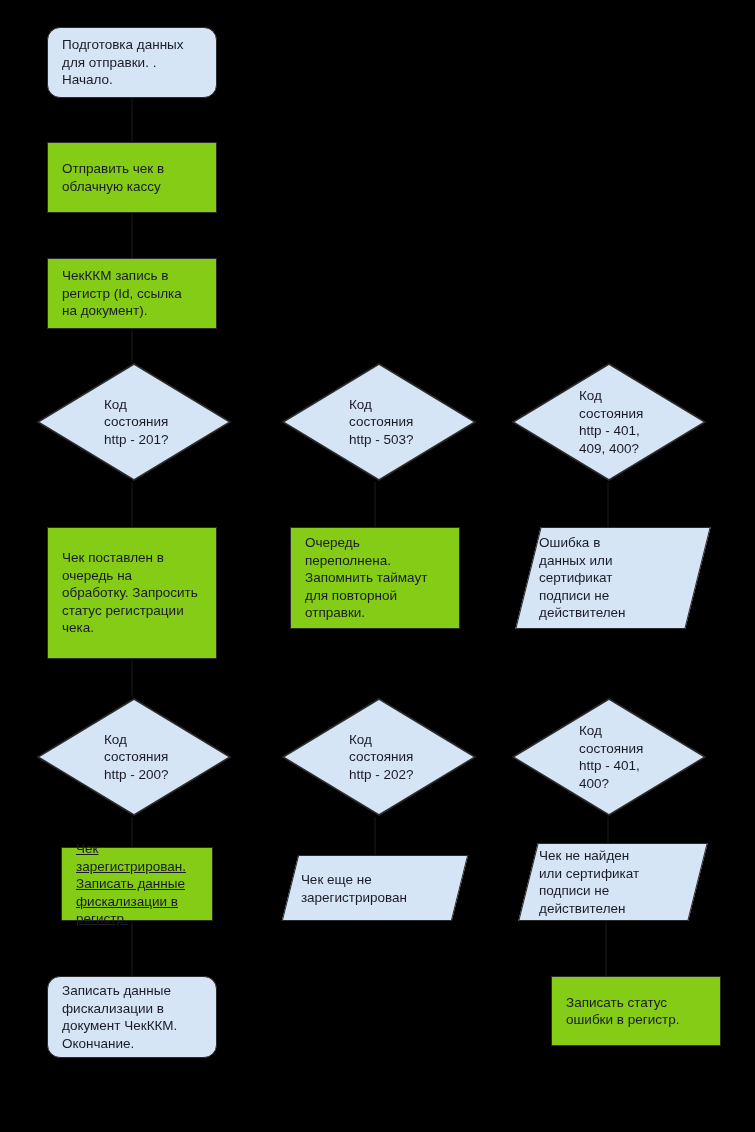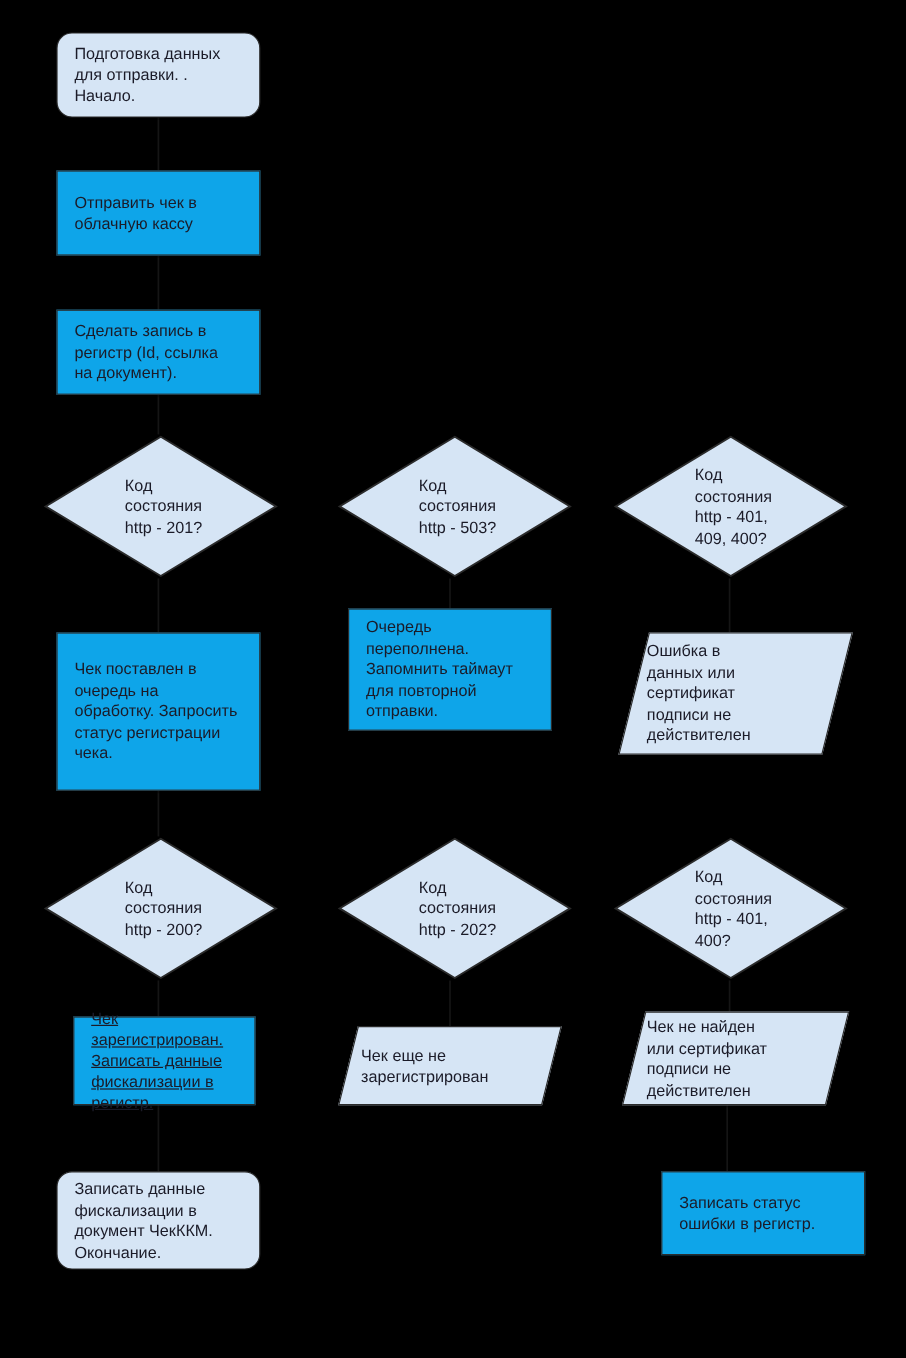--- a/index.html
+++ b/index.html
@@ -35,21 +35,21 @@
   
   .shape-rounded {
     background: #d6e5f5;
     border: 1px solid #2b2b2b;
     border-radius: 13px;
     box-shadow: 2px 2px 0 rgba(0,0,0,0.30);
     padding: 0 14px;
   }
   
   .shape-rect {
-    background: #0ea5e9;
+    background: #84cc16;
     border: 1px solid #2b2b2b;
     box-shadow: 2px 2px 0 rgba(0,0,0,0.30);
     padding: 0 14px;
   }
   
   .shape-para {
     background: #d6e5f5;
     border: 1px solid #2b2b2b;
     box-shadow: 2px 2px 0 rgba(0,0,0,0.30);
     transform: skewX(-14deg);
@@ -118,21 +118,21 @@
 для отправки. .
 Начало.</span>
   </div>
 
   <div class="node shape-rect" style="left:47px; top:142px; width:170px; height:71px;">
     <span class="node-text">Отправить чек в
 облачную кассу</span>
   </div>
 
   <div class="node shape-rect" style="left:47px; top:258px; width:170px; height:71px;">
-    <span class="node-text">Сделать запись в
+    <span class="node-text">ЧекККМ запись в
 регистр (Id, ссылка
 на документ).</span>
   </div>
 
   <div class="node shape-diamond" style="left:36px; top:362px; width:196px; height:120px;">
     <svg class="diamond-bg" viewBox="0 0 196 120" preserveAspectRatio="none">
       <polygon points="98,2 194,60 98,118 2,60" fill="#d6e5f5" stroke="#2b2b2b" stroke-width="1.6"></polygon>
     </svg>
     <span class="diamond-label">Код
 состояния
@@ -172,21 +172,21 @@
 
   <div class="node shape-diamond" style="left:281px; top:362px; width:196px; height:120px;">
     <svg class="diamond-bg" viewBox="0 0 196 120" preserveAspectRatio="none">
       <polygon points="98,2 194,60 98,118 2,60" fill="#d6e5f5" stroke="#2b2b2b" stroke-width="1.6"></polygon>
     </svg>
     <span class="diamond-label">Код
 состояния
 http - 503?</span>
   </div>
 
-  <div class="node shape-rect" style="left:290px; top:507px; width:170px; height:102px;">
+  <div class="node shape-rect" style="left:290px; top:527px; width:170px; height:102px;">
     <span class="node-text">Очередь
 переполнена.
 Запомнить таймаут
 для повторной
 отправки.</span>
   </div>
 
   <div class="node shape-diamond" style="left:281px; top:697px; width:196px; height:120px;">
     <svg class="diamond-bg" viewBox="0 0 196 120" preserveAspectRatio="none">
       <polygon points="98,2 194,60 98,118 2,60" fill="#d6e5f5" stroke="#2b2b2b" stroke-width="1.6"></polygon>

